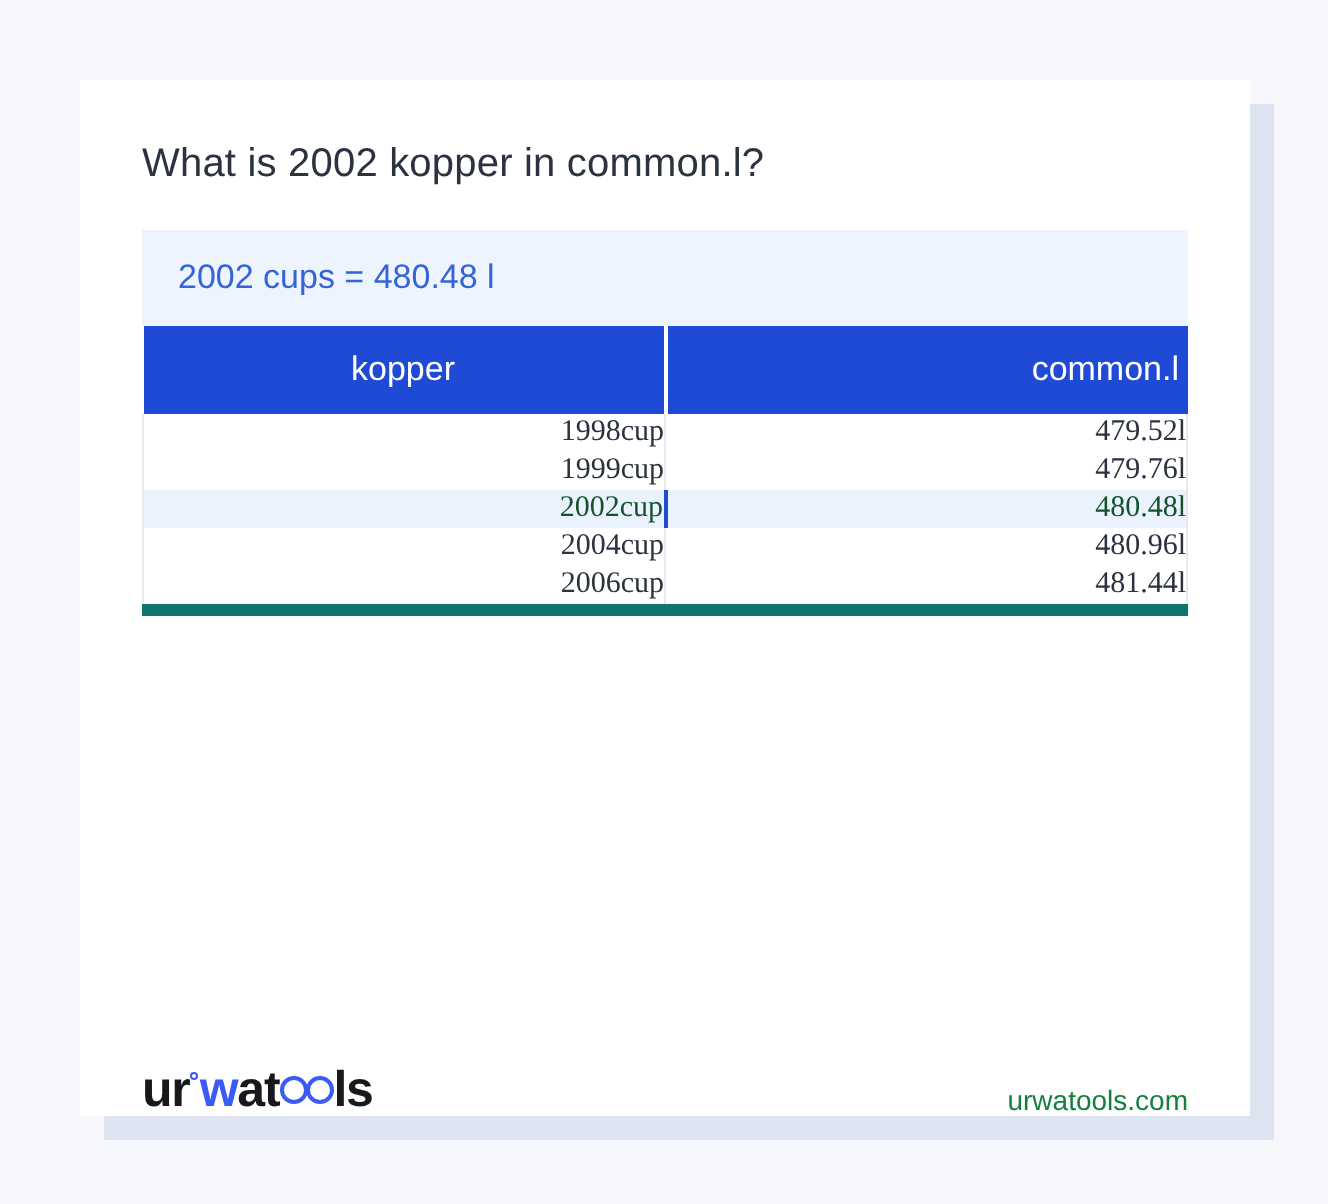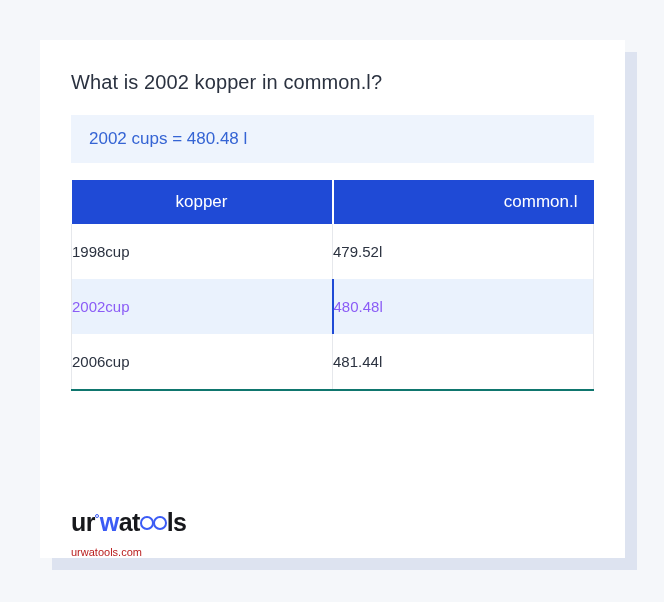--- a/index.html
+++ b/index.html
@@ -46,72 +46,71 @@
     letter-spacing: 0.1px;
     margin: 0 0 21px 0;
     line-height: 1.2;
   }
   .result-banner {
     background: #eef4fd;
     color: #3564d4;
     font-size: 17px;
     padding: 14px 18px;
     box-sizing: border-box;
-    margin-bottom: 17px;
   }
   table.conv-table {
     width: 100%;
     border-collapse: collapse;
     table-layout: fixed;
   }
   table.conv-table th {
     background: #1f4ad6;
     color: #ffffff;
     font-size: 17px;
     font-weight: 400;
-    padding: 12px 16px;
+    padding: 12px 4px;
     text-align: center;
     border-right: 2px solid #ffffff;
   }
   table.conv-table th:last-child {
     border-right: none;
     text-align: right;
   }
   table.conv-table td {
     font-size: 15px;
     color: #2b3240;
-    text-align: left;
-    padding: 19px 0;
+    text-align: right;
+    padding: 1px 0;
     border-right: 1px solid #e6e8ec;
     border-left: 1px solid #e6e8ec;
+    font-family: Liberation Serif, serif;
   }
   table.conv-table td:last-child {
     border-right: 1px solid #e6e8ec;
   }
   table.conv-table tbody tr:last-child td {
-    border-bottom: 2px solid #0f766e;
+    border-bottom: 6px solid #0f766e;
   }
   table.conv-table tr.highlight td {
     background: #eaf2fd;
-    color: #8b5cf6;
+    color: #14532d;
     margin-left: 44px;
   }
   table.conv-table tr.highlight td:first-child {
     border-right: 2px solid #1f4ad6;
   }
   .footer {
     position: absolute;
     left: 31px;
     right: 31px;
     bottom: 0;
     height: 48px;
     display: flex;
-    align-items: flex-start;
+    align-items: flex-end;
     justify-content: space-between;
-    flex-direction: column;
   }
   .logo {
     display: flex;
     align-items: baseline;
     font-size: 25px;
     font-weight: 700;
     letter-spacing: -0.6px;
     line-height: 1;
   }
   .logo .lg-dark { color: #17181c; }
@@ -136,22 +135,22 @@
   .logo .lg-ring {
     display: inline-block;
     width: 14px;
     height: 14px;
     border: 2.2px solid #3b5bf5;
     border-radius: 50%;
     box-sizing: border-box;
   }
   .logo .lg-ring + .lg-ring { margin-left: -1px; }
   .site-url {
-    font-size: 11px;
-    color: #b91c1c;
+    font-size: 14px;
+    color: #15803d;
   }
 </style>
 </head>
 <body>
 
 <div class="page">
 
   <div class="card-shadow"></div>
 
   <div class="card">
@@ -166,23 +165,31 @@
           <tr>
             <th>kopper</th>
             <th>common.l</th>
           </tr>
         </thead>
         <tbody>
           <tr>
             <td>1998cup</td>
             <td>479.52l</td>
           </tr>
+          <tr>
+            <td>1999cup</td>
+            <td>479.76l</td>
+          </tr>
           <tr class="highlight">
             <td>2002cup</td>
             <td>480.48l</td>
+          </tr>
+          <tr>
+            <td>2004cup</td>
+            <td>480.96l</td>
           </tr>
           <tr>
             <td>2006cup</td>
             <td>481.44l</td>
           </tr>
         </tbody>
       </table>
 
     </div>
 

